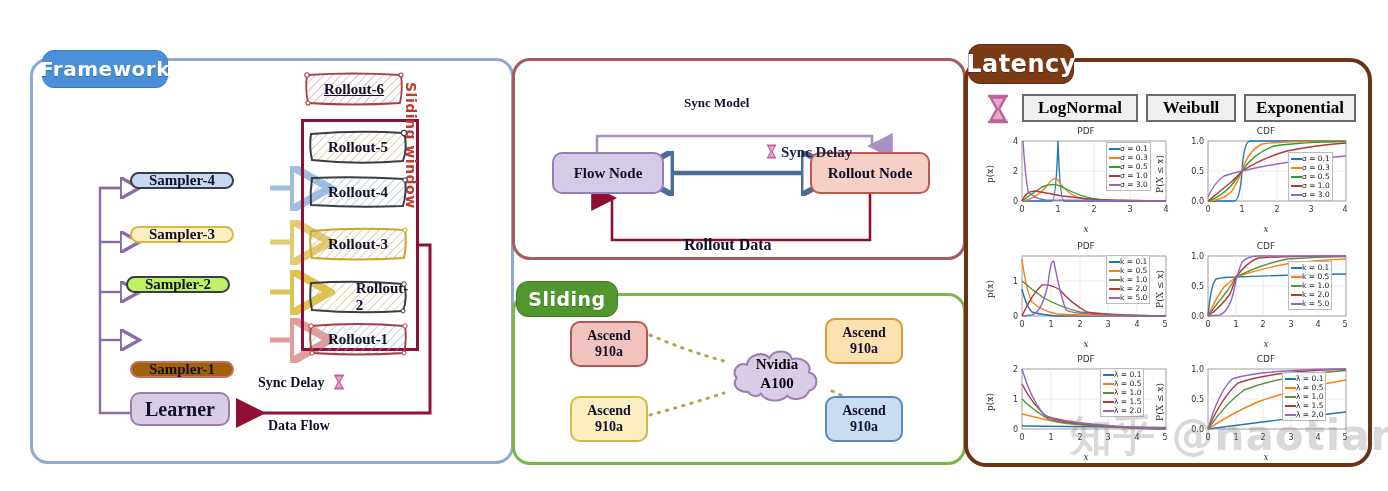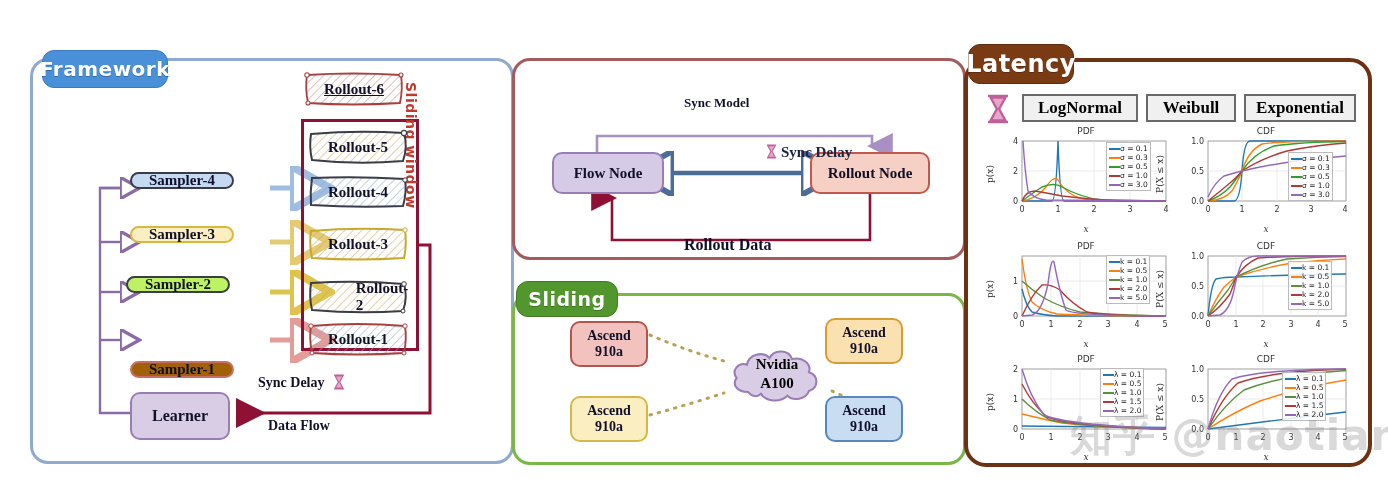--- a/index.html
+++ b/index.html
@@ -24,21 +24,21 @@
 
   
   .node{position:absolute;border-radius:10px;display:flex;align-items:center;justify-content:center;
         font-weight:bold;color:#10102a;text-align:center;box-sizing:border-box;}
 
   .sampler{width:104px;height:17px;font-size:15px;}
   .s4{left:130px;top:172px;background:#c5daf2;border:2.5px solid #3a3d47;}
   .s3{left:130px;top:226px;background:#fbeec0;border:2.5px solid #d8b93f;}
   .s2{left:126px;top:276px;background:#bef264;border:2.5px solid #3a3d47;}
   .s1{left:130px;top:320px;background:#a16207;border:2.5px solid #c96f68;margin-top:41px;}
-  .learner{left:130px;top:392px;width:100px;height:48px;background:#d9cde6;border:2.5px solid #9b7db5;font-size:16px;}
+  .learner{left:130px;top:392px;width:100px;height:34px;background:#d9cde6;border:2.5px solid #9b7db5;font-size:20px;}
 
   
   .rollout{position:absolute;width:96px;height:32px;display:flex;align-items:center;justify-content:center;
            font-weight:bold;font-size:15px;color:#10102a;border-radius:6px;box-sizing:border-box;}
   .rollout .sk{position:absolute;inset:-3px;}
   .r6{left:306px;top:73px;text-decoration:underline;}
   .r5{left:310px;top:131px;}
   .r4{left:310px;top:176px;}
   .r3{left:310px;top:228px;}
   .r2{left:310px;top:281px;padding-left:48px;}

